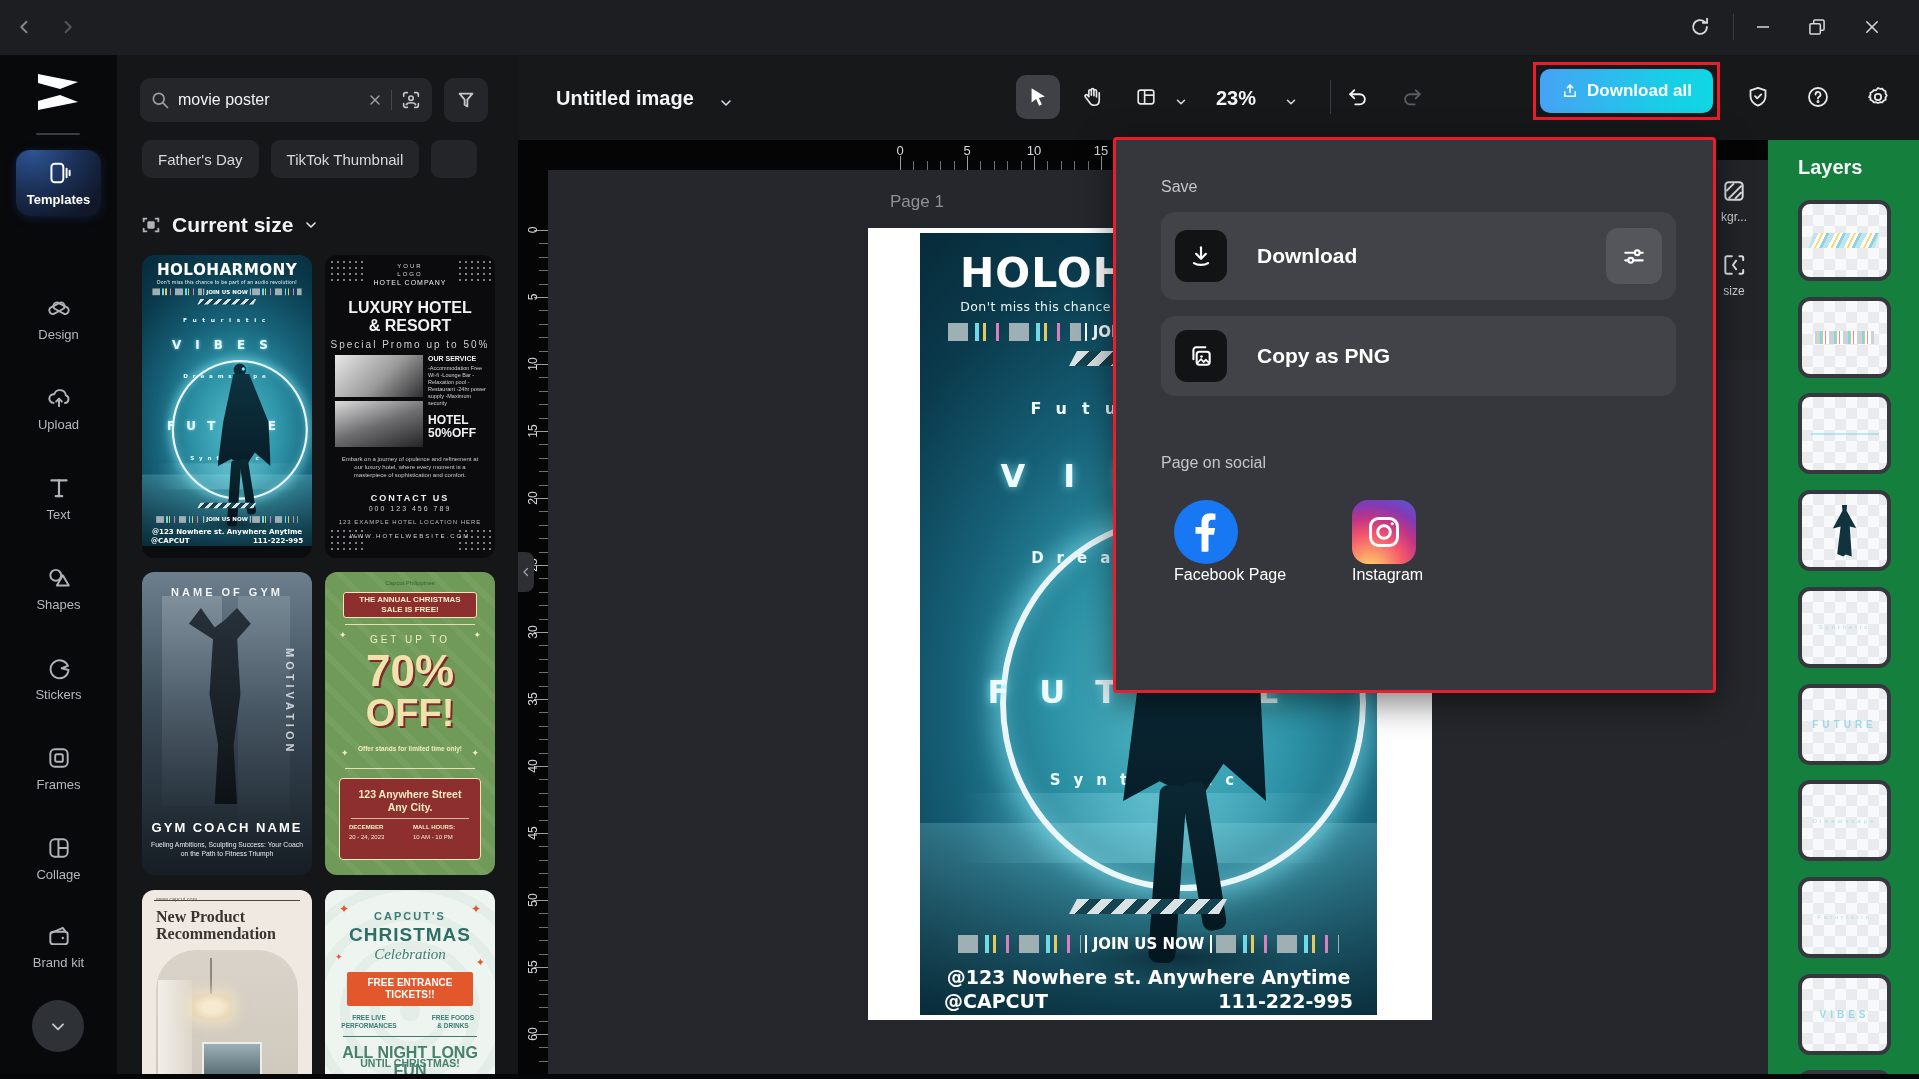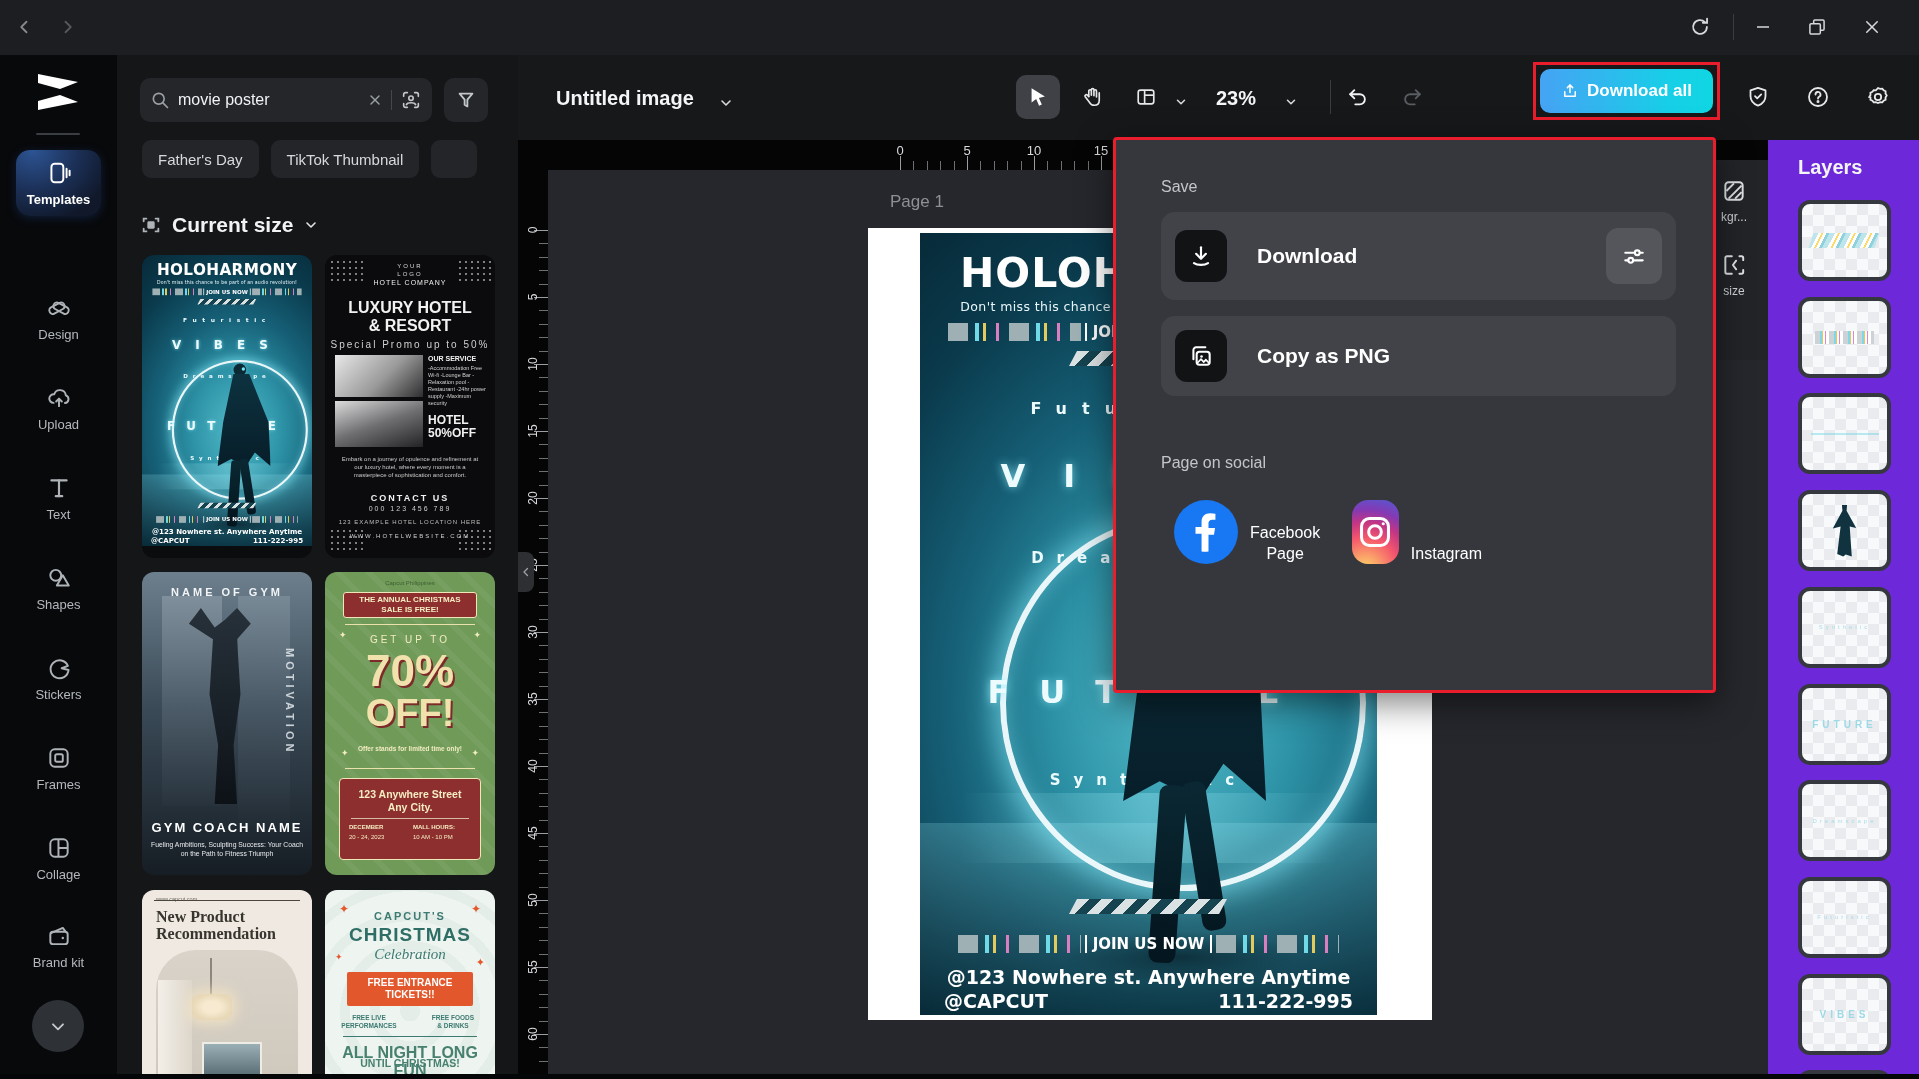--- a/index.html
+++ b/index.html
@@ -101,38 +101,38 @@
   .rl-ticks2{position:absolute;right:0;top:90px;bottom:0;width:14px;background:repeating-linear-gradient(180deg,#9a9da1 0 1px,transparent 1px 67px)}
   .pagelabel{position:absolute;left:372px;top:52px;font-size:17px;color:#8d9197}
   .page{position:absolute;left:350px;top:88px;width:564px;height:792px;background:#fff}
   .collapse{position:absolute;left:0;top:412px;width:16px;height:40px;background:#2d2f33;border-radius:0 8px 8px 0;display:flex;align-items:center;justify-content:center;color:#9ea2a7}
 
   
   .sliver{position:absolute;left:1700px;top:160px;width:68px;height:200px;background:#232428;border-radius:12px 0 0 12px;z-index:5;color:#cfd3d7;overflow:hidden}
   .sliver .it{position:absolute;left:0;width:68px;display:flex;flex-direction:column;align-items:center;gap:6px;font-size:12px}
 
   
-  .layers{position:absolute;left:1768px;top:140px;width:151px;height:939px;background:#6d28d9;z-index:10}
+  .layers{position:absolute;left:1768px;top:140px;width:151px;height:939px;background:#15803d;z-index:10}
   .layers .ltitle{position:absolute;left:30px;top:16px;font-size:20px;font-weight:bold;color:#f4f5f6}
   .lthumb{position:absolute;left:30px;width:93px;height:81px;border:4px solid #35383e;border-radius:12px;overflow:hidden;background:conic-gradient(#e9ebee 25%,#f8f9fa 0 50%,#e9ebee 0 75%,#f8f9fa 0) 0 0/22px 22px;display:flex;align-items:center;justify-content:center}
   .lt-stripes{width:78%;height:15px;background:repeating-linear-gradient(100deg,#bfe5ec 0 5px,#fff 5px 8px,#ffd86b 8px 10px,#fff 10px 13px,#8fd2de 13px 16px);transform:skewX(-18deg)}
   .lt-barcode{width:70%;height:13px;background:repeating-linear-gradient(90deg,#ccd2d6 0 5px,#7fd8e8 5px 7px,#f0c455 7px 8px,#fff 8px 10px,#e089c4 10px 11px,#fff 11px 14px)}
   .lt-faint{width:80%;height:2px;background:rgba(120,215,230,.5)}
   .lt-fig{width:26px;height:52px;background:#10333f;clip-path:polygon(40% 0,60% 0,58% 12%,95% 45%,70% 42%,78% 100%,55% 96%,45% 100%,22% 95%,35% 42%,5% 46%,42% 12%)}
   .lt-big{font-size:10px;font-weight:bold;letter-spacing:4px;color:#9ed9e6}
   .lt-small{font-size:6px;letter-spacing:3px;color:#a9dde8}
 
   
   .popup{position:absolute;left:1113px;top:137px;width:603px;height:556px;border:3px solid #ea1d2c;background:#36373c;border-radius:4px;box-shadow:0 10px 34px rgba(0,0,0,.5);z-index:50;color:#fff}
   .popup .sec{position:absolute;left:45px;font-size:16px;color:#c2c5c9}
   .prow{position:absolute;left:45px;width:515px;background:#424348;border-radius:14px;display:flex;align-items:center;cursor:pointer}
   .ptile{width:52px;height:52px;background:#121315;border-radius:12px;margin-left:14px;display:flex;align-items:center;justify-content:center}
   .prow .plabel{margin-left:30px;font-size:21px;font-weight:bold;color:#fff}
   .pset{position:absolute;right:14px;width:56px;height:56px;background:#55565c;border-radius:12px;display:flex;align-items:center;justify-content:center;cursor:pointer}
-  .social{position:absolute;width:130px;display:flex;flex-direction:row;align-items:flex-end;gap:12px;cursor:pointer}
+  .social{position:absolute;width:130px;display:flex;flex-direction:column;align-items:flex-start;cursor:pointer}
   .fb{width:64px;height:64px;border-radius:50%;background:#1877f2;display:flex;align-items:center;justify-content:center}
   .ig{width:64px;height:64px;border-radius:16px;background:radial-gradient(circle at 28% 110%,#fdc468 8%,#f5576c 42%,#c13584 62%,#833ab4 78%,#515bd4 100%);display:flex;align-items:center;justify-content:center}
   .social .slabel{font-size:16px;color:#fff;text-align:center;line-height:21px}
 
   .bottombar{position:absolute;left:0;bottom:0;width:1919px;height:5px;background:#050607;z-index:60}
 </style>
 </head>
 <body>
 
 <div class="screen">

